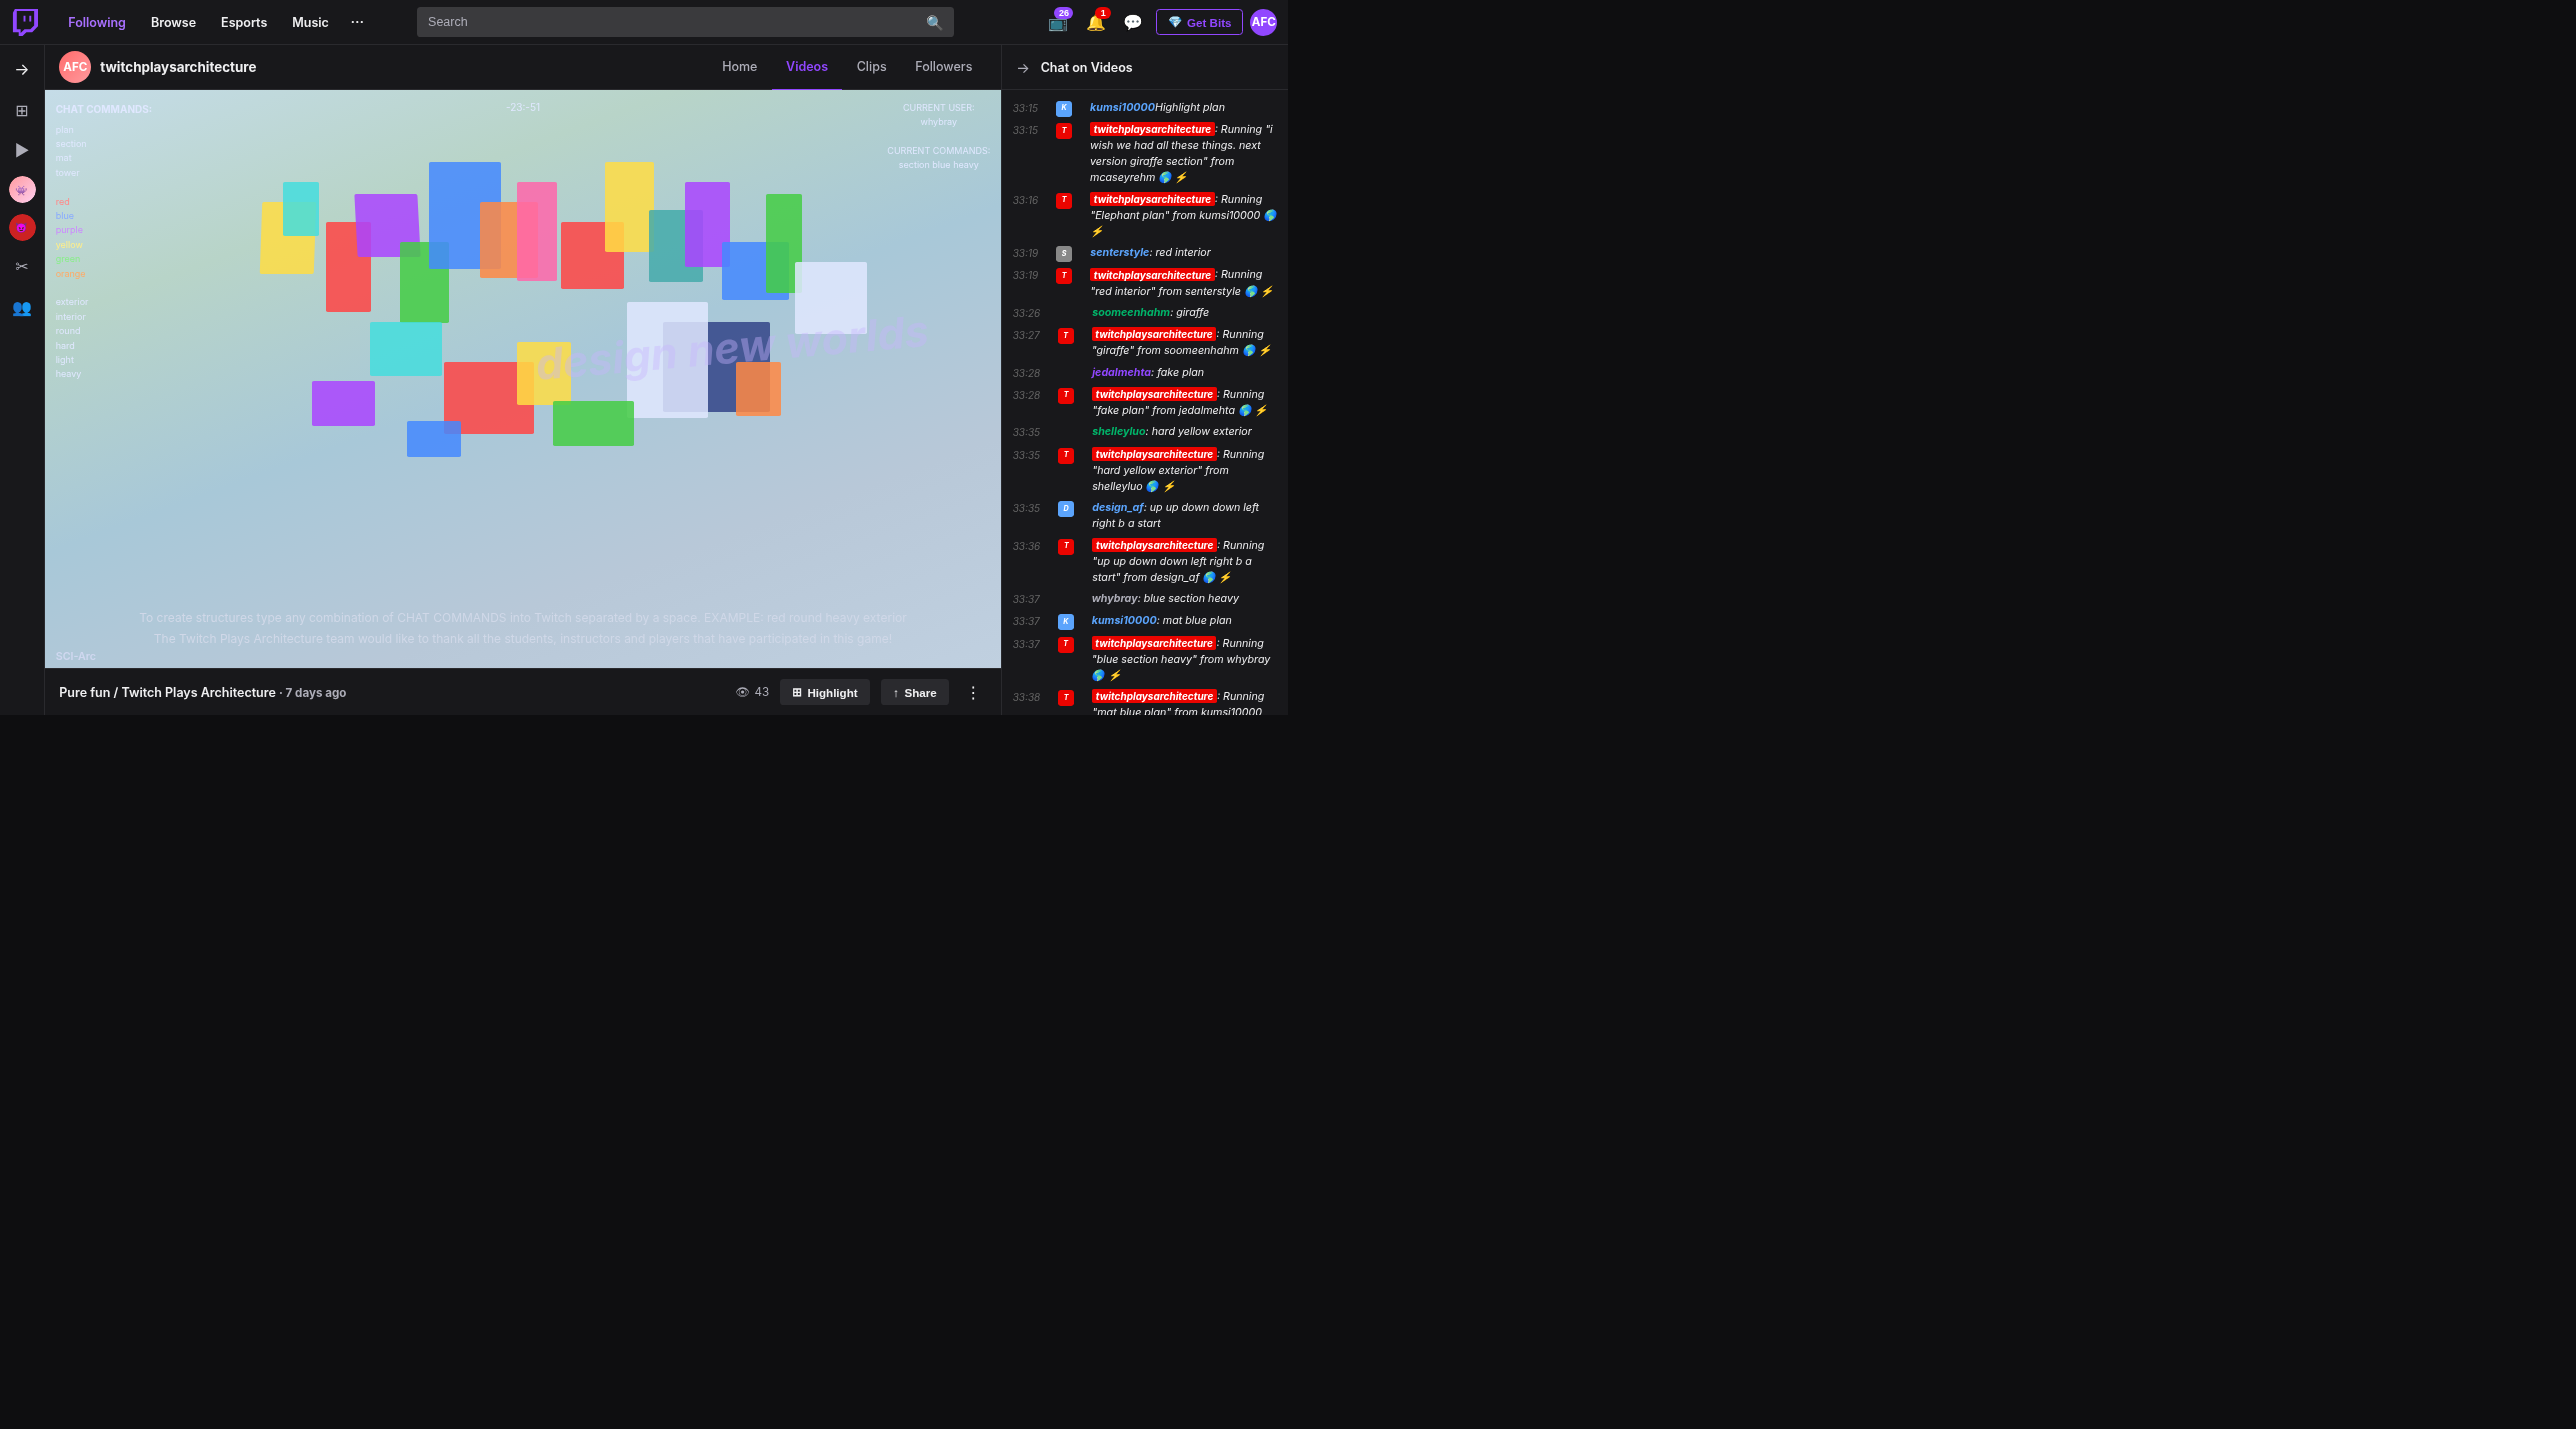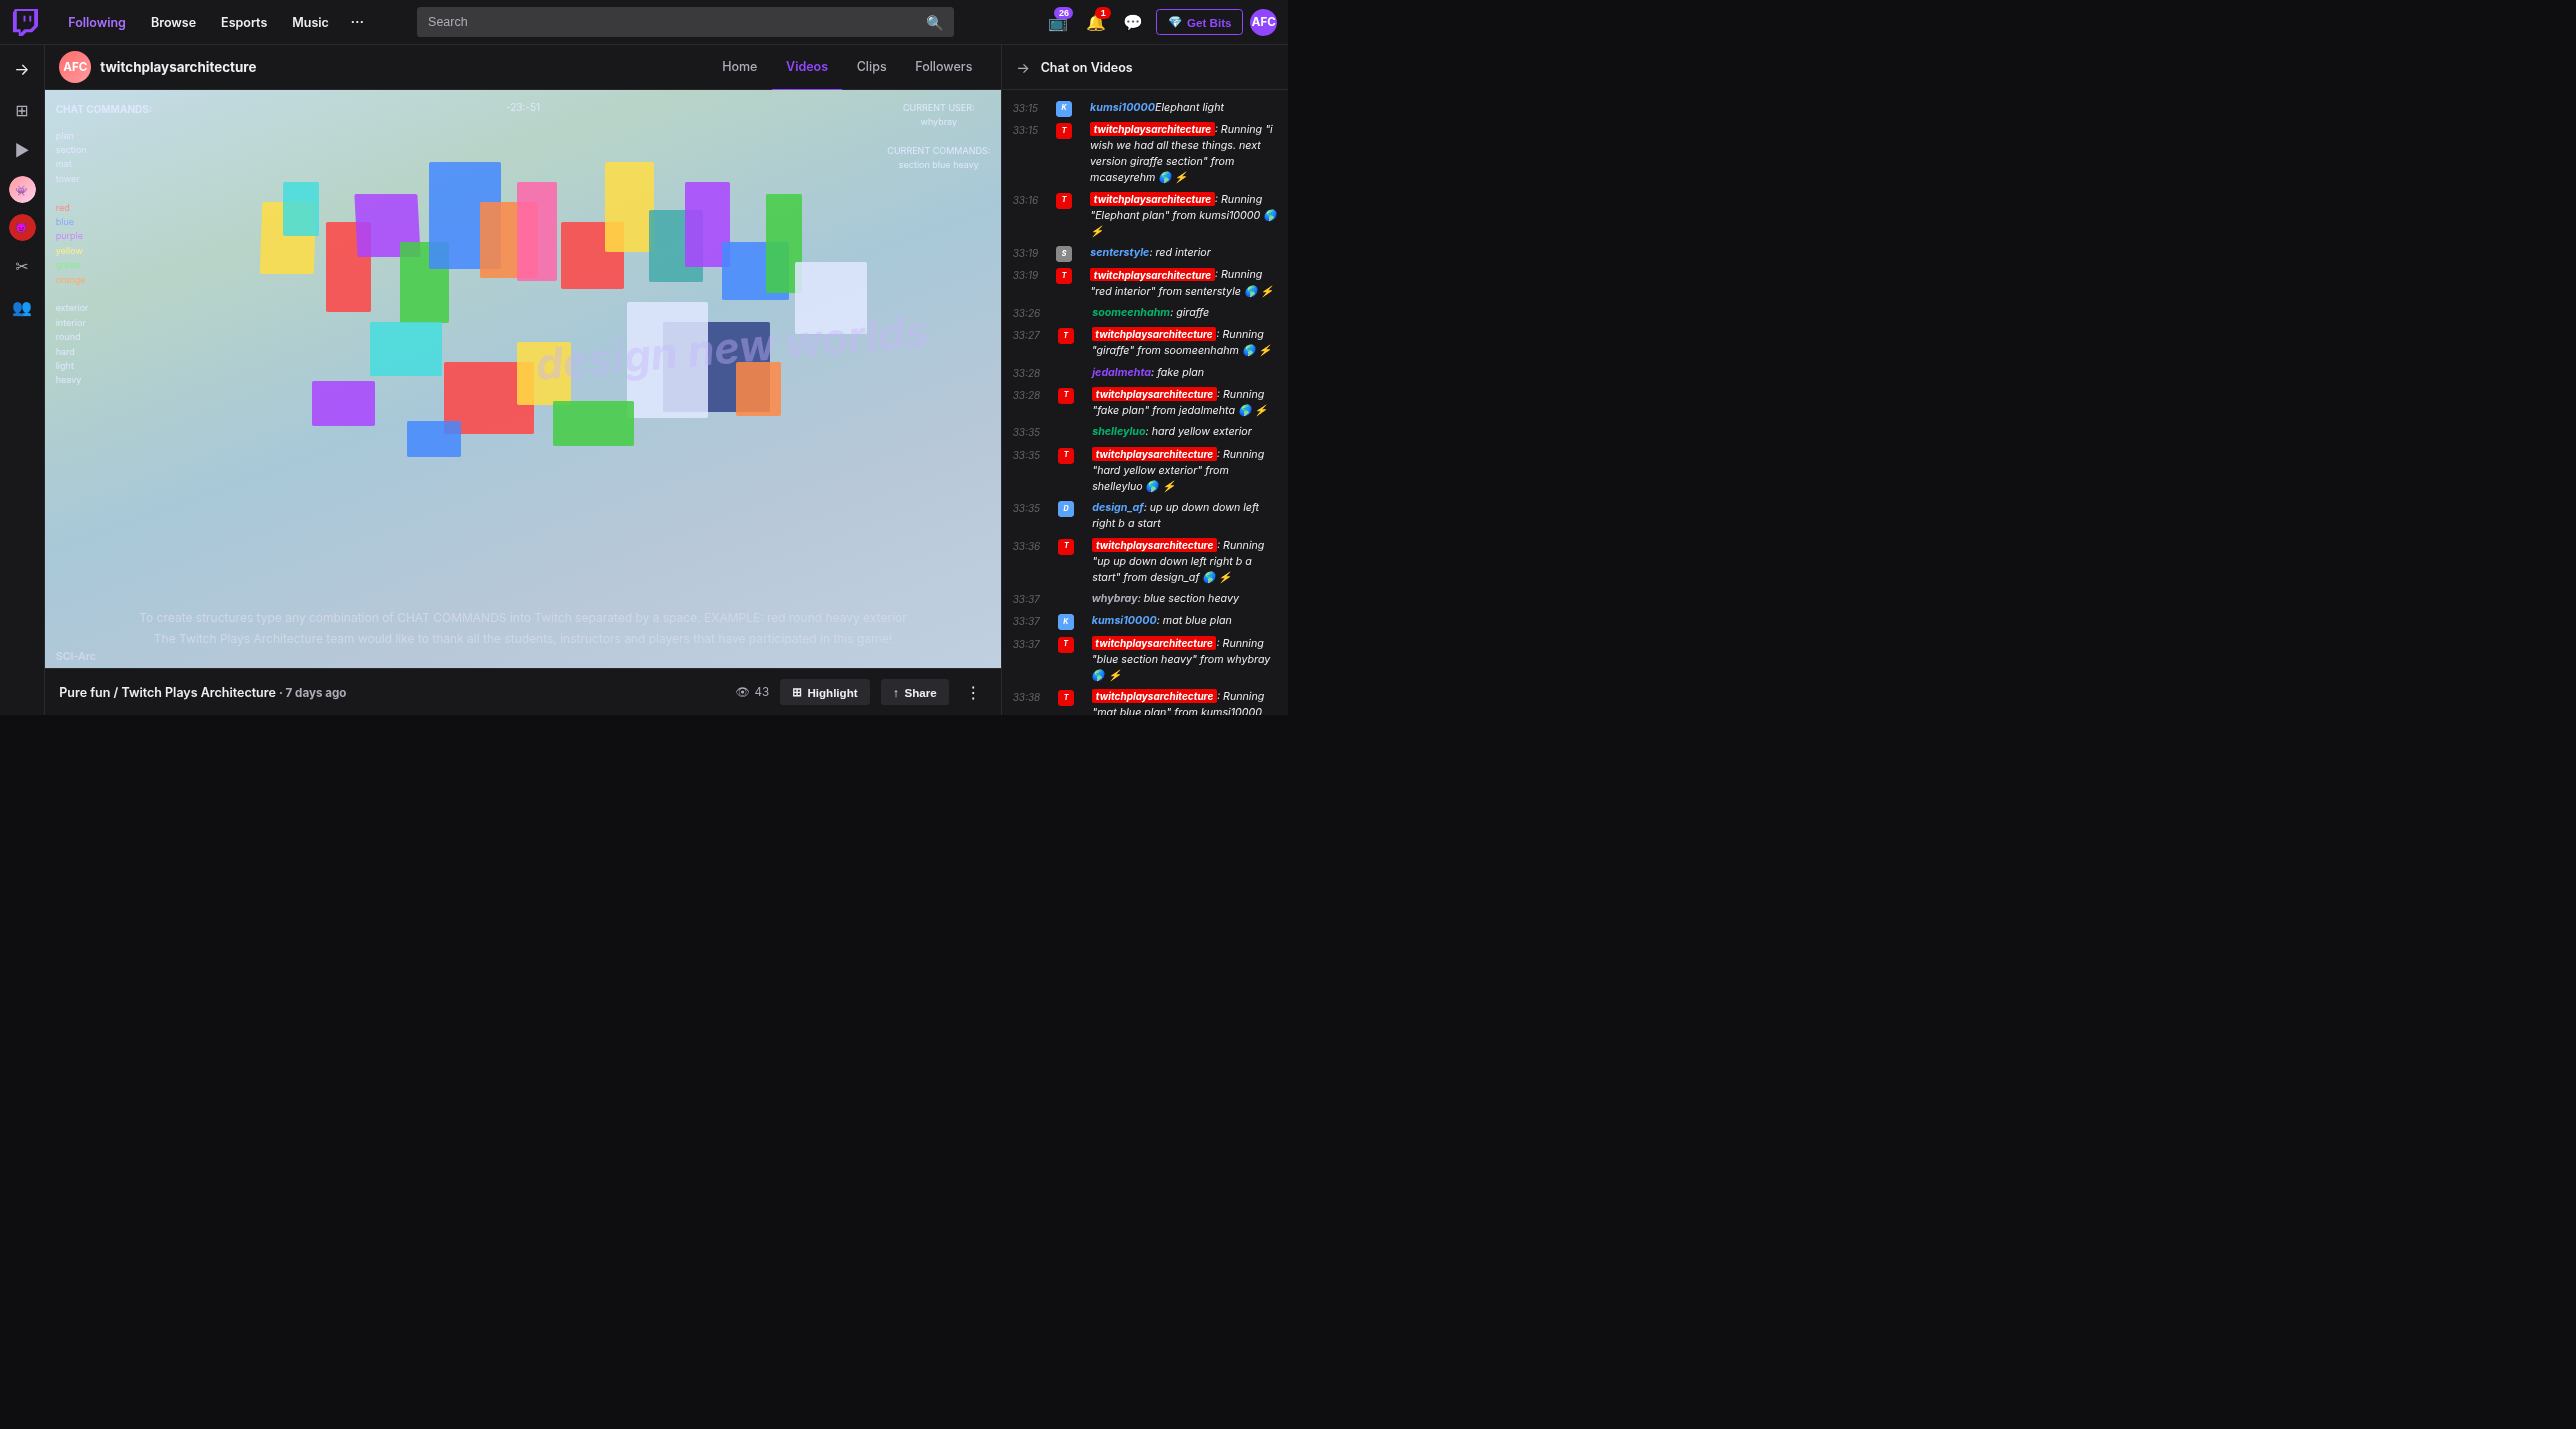--- a/index.html
+++ b/index.html
@@ -85,21 +85,21 @@
       background: linear-gradient(135deg, #a8d8ea 0%, #b8e0d2 30%, #c8e6c9 60%, #b0c4de 100%);
     }
     
     .video-overlay {
       position: absolute; top: 0; left: 0; right: 0; bottom: 0;
       background: linear-gradient(160deg, #c5dce8 0%, #b8d4c8 25%, #a8c8d8 50%, #b8c8d8 75%, #c0d0e0 100%);
     }
     .video-chat-commands {
       position: absolute; top: 10.7px; left: 10.7px; font-size: 9px; color: #e0e8ff; line-height: 1.6;
     }
-    .video-chat-commands .cmd-title { font-weight: 700; font-size: 10px; margin-bottom: 12px; }
+    .video-chat-commands .cmd-title { font-weight: 700; font-size: 10px; margin-bottom: 6px; }
     .video-current-user {
       position: absolute; top: 10.7px; right: 10.7px; text-align: center; font-size: 9px; color: #e0e8ff; line-height: 1.6;
     }
     .video-coords { position: absolute; top: 10.7px; left: 50%; transform: translateX(-50%); font-size: 10px; color: #e0e8ff; }
     .video-footer-text {
       position: absolute; bottom: 18px; left: 50%; transform: translateX(-50%);
       text-align: center; font-size: 12px; color: #d0d8e8; line-height: 1.8; white-space: nowrap;
     }
     .sci-arc-label { position: absolute; bottom: 5.4px; left: 10.7px; font-size: 10.7px; color: #d0d8f0; font-weight: 600; }
     .video-tagline {
@@ -350,21 +350,21 @@
       <span class="chat-title">Chat on Videos</span>
     </div>
     <div id="chat-messages">
 
     <div class="chat-msg">
       <span class="chat-time">33:15</span>
       <div class="chat-avatar-sm">
             <div class="chat-av" style="background:#5ba4fc;color:#fff">K</div>
           </div>
       <div class="chat-body">
-        <span class="chat-username" style="color:#5ba4fc">kumsi10000</span><span class="chat-text">Elephant light</span>
+        <span class="chat-username" style="color:#5ba4fc">kumsi10000</span><span class="chat-text">Highlight plan</span>
       </div>
     </div>
         <div class="chat-msg">
       <span class="chat-time">33:15</span>
       <div class="chat-avatar-sm">
             <div class="chat-av" style="background:#eb0400;color:#fff">T</div>
           </div>
       <div class="chat-body">
         <span class="chat-username streamer">twitchplaysarchitecture</span><span class="chat-text">: Running "i wish we had all these things. next version giraffe section" from mcaseyrehm 🌎 ⚡</span>
       </div>

